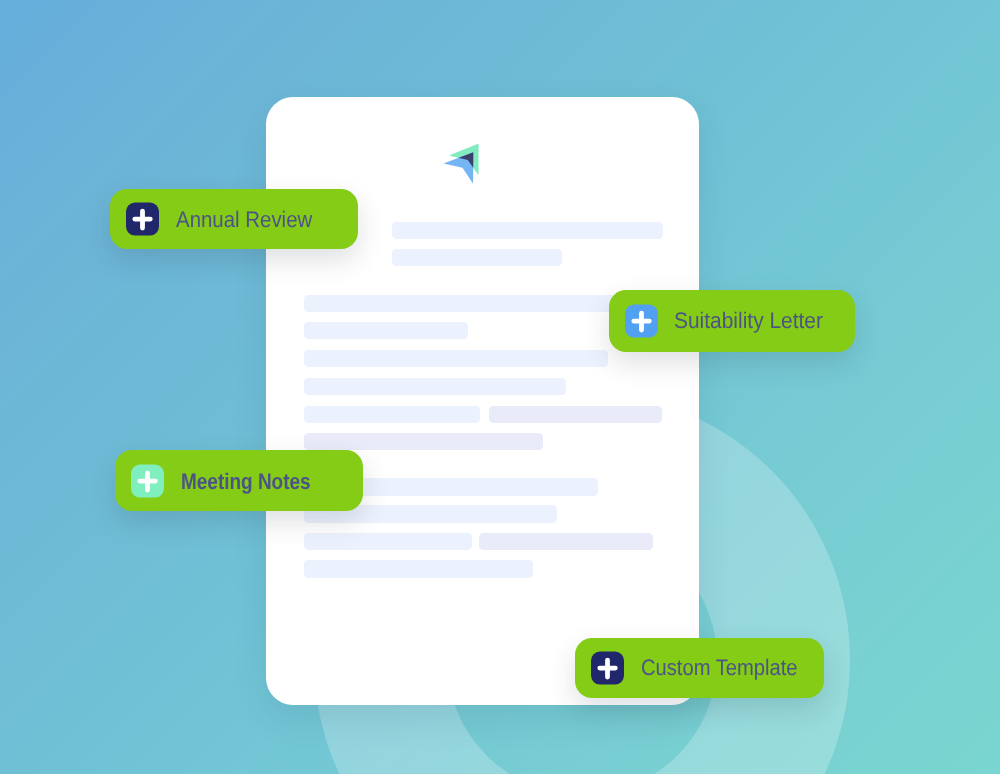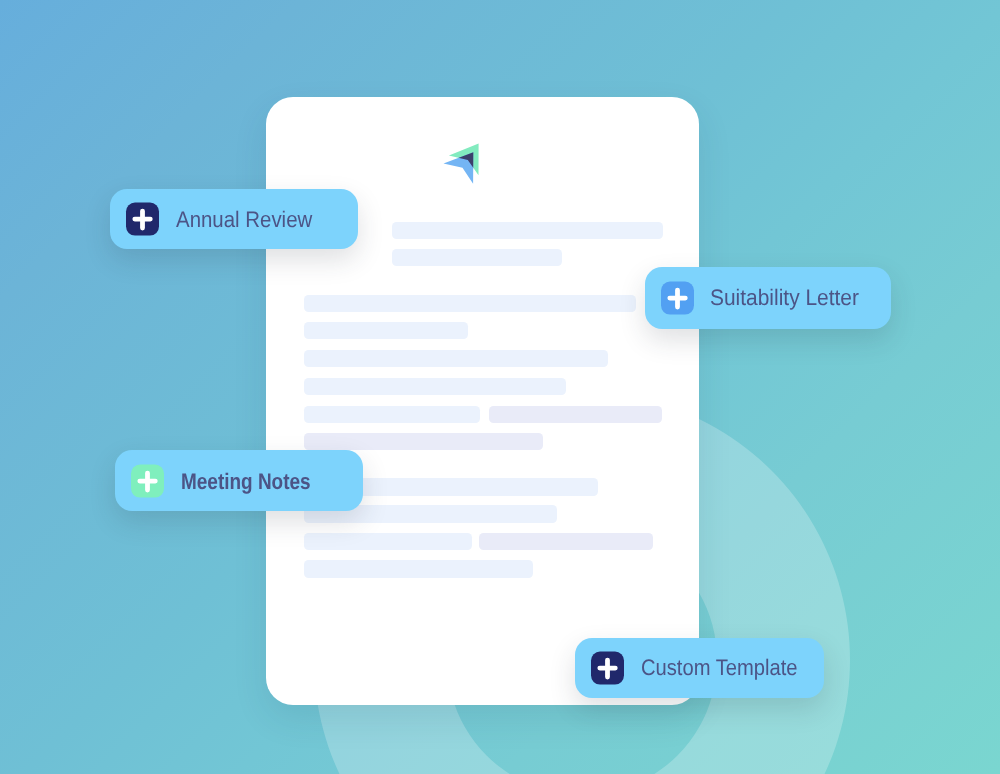--- a/index.html
+++ b/index.html
@@ -18,21 +18,21 @@
   .doc{position:absolute;left:266px;top:97px;width:433px;height:608px;
        background:#ffffff;border-radius:27px;
        box-shadow:0 14px 34px rgba(27,63,94,.11);}
 
   .logo{position:absolute;}
 
   .bar{position:absolute;border-radius:4.5px;background:#EBF2FD;}
   .bar.alt{background:#E9EBF8;}
 
   
-  .card{position:absolute;background:#7dd3fc;border-radius:17px;
+  .card{position:absolute;background:#84cc16;border-radius:17px;
         box-shadow:0 11px 27px rgba(40,45,60,.15);}
   .card .ic{position:absolute;left:16.2px;top:50%;transform:translateY(-50%);width:33px;height:32.8px;border-radius:9px;}
   .card .ic svg{display:block;}
   .card .lbl{position:absolute;white-space:nowrap;font-size:22.5px;
              color:#4C5486;transform-origin:0 50%;}
 </style>
 </head>
 <body>
 
 <div class="stage">
@@ -74,21 +74,21 @@
 
     <div class="card" style="left: 109.7px; top: 188.9px; width: 248px; height: 60.6px;">
       <div class="ic" style="background: rgb(32, 40, 107);">
         <svg width="33" height="32.8" viewBox="0 0 33 32.8">
           <path d="M16.5 8.5 V25.4 M8.8 16.45 H24.3" stroke="#ffffff" stroke-width="4.8" stroke-linecap="round"></path>
         </svg>
       </div>
       <div class="lbl" style="left: 66.6px; top: 31.5px; color: rgb(76, 84, 134); transform: translateY(-50%) scaleX(0.908) translateZ(0px);">Annual Review</div>
     </div>
 
-    <div class="card" style="left: 608.6px; top: 267px; width: 246px; height: 61.6px; margin-left: 36px;">
+    <div class="card" style="left: 608.6px; top: 290px; width: 246px; height: 61.6px;">
       <div class="ic" style="background: rgb(82, 160, 242);">
         <svg width="33" height="32.8" viewBox="0 0 33 32.8">
           <path d="M16.5 8.5 V25.4 M8.8 16.45 H24.3" stroke="#ffffff" stroke-width="4.8" stroke-linecap="round"></path>
         </svg>
       </div>
       <div class="lbl" style="left: 65.4px; top: 30.6px; color: rgb(76, 84, 134); transform: translateY(-50%) scaleX(0.9305) translateZ(0px);">Suitability Letter</div>
     </div>
 
     <div class="card" style="left: 114.7px; top: 450.2px; width: 248.8px; height: 61.1px; font-weight: bold;">
       <div class="ic" style="background: rgb(127, 239, 189);">

